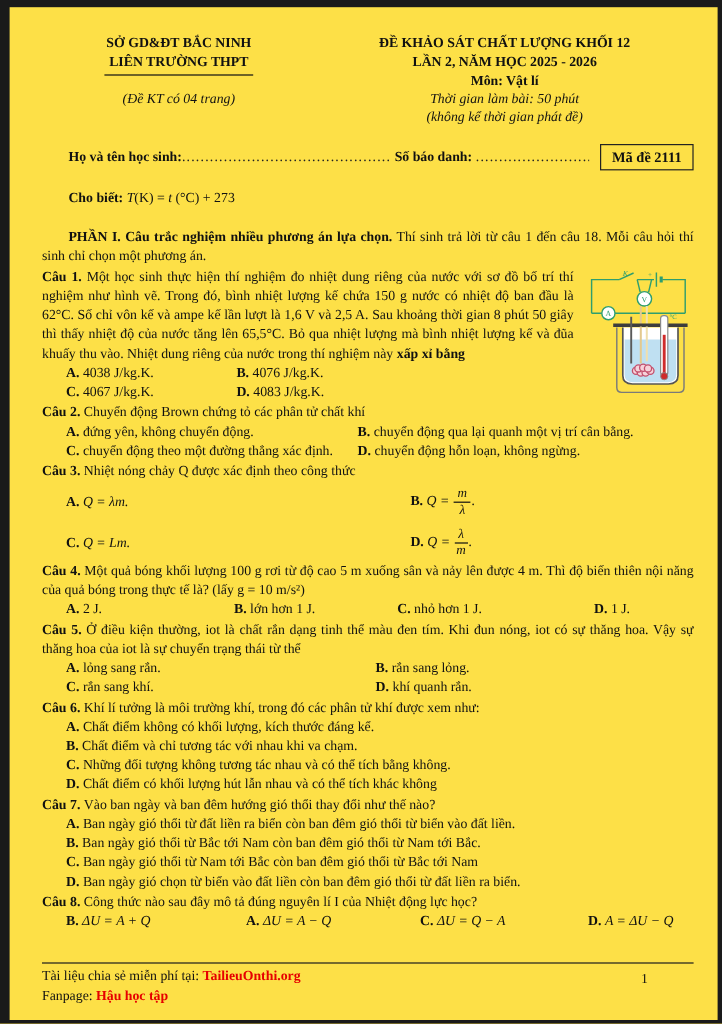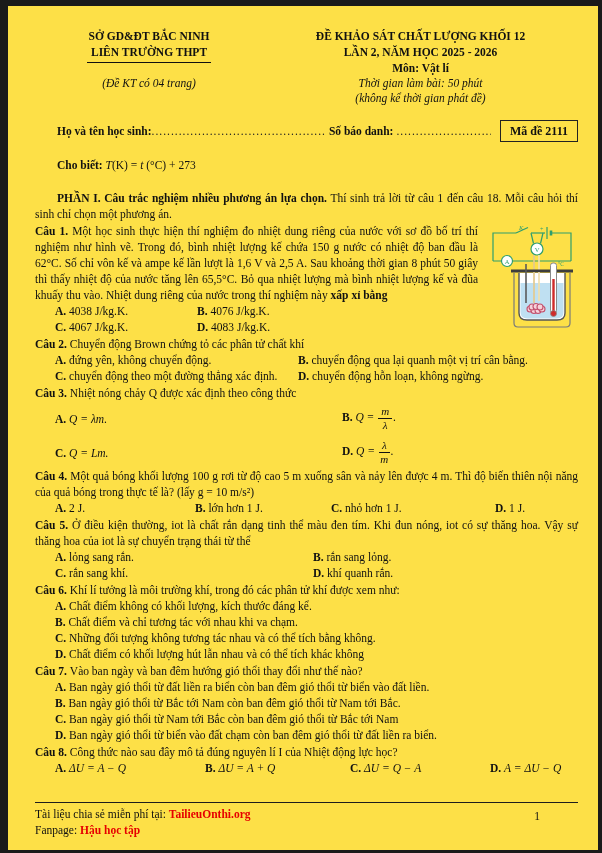--- a/index.html
+++ b/index.html
@@ -195,28 +195,28 @@
           <span class="opt"><b>C. </b><span>Những đối tượng không tương tác nhau và có thể tích bằng không.</span></span>
           <span class="opt"><b>D. </b><span>Chất điểm có khối lượng hút lẫn nhau và có thể tích khác không</span></span>
         </div>
       </div>
       <div class="question q-7">
         <p class="qtext"><b>Câu 7. </b>Vào ban ngày và ban đêm hướng gió thổi thay đổi như thế nào?</p>
         <div class="opts">
           <span class="opt"><b>A. </b><span>Ban ngày gió thổi từ đất liền ra biển còn ban đêm gió thổi từ biển vào đất liền.</span></span>
           <span class="opt"><b>B. </b><span>Ban ngày gió thổi từ Bắc tới Nam còn ban đêm gió thổi từ Nam tới Bắc.</span></span>
           <span class="opt"><b>C. </b><span>Ban ngày gió thổi từ Nam tới Bắc còn ban đêm gió thổi từ Bắc tới Nam</span></span>
-          <span class="opt"><b>D. </b><span>Ban ngày gió thổi từ biển vào đất chạm còn ban đêm gió thổi từ đất liền ra biển.</span></span>
+          <span class="opt"><b>D. </b><span>Ban ngày gió chọn từ biển vào đất liền còn ban đêm gió thổi từ đất liền ra biển.</span></span>
         </div>
       </div>
       <div class="question q-8">
         <p class="qtext"><b>Câu 8. </b>Công thức nào sau đây mô tả đúng nguyên lí I của Nhiệt động lực học?</p>
         <div class="opts">
+          <span class="opt"><b>B. </b><span class="math">ΔU = A + Q</span></span>
           <span class="opt"><b>A. </b><span class="math">ΔU = A − Q</span></span>
-          <span class="opt"><b>B. </b><span class="math">ΔU = A + Q</span></span>
           <span class="opt"><b>C. </b><span class="math">ΔU = Q − A</span></span>
           <span class="opt"><b>D. </b><span class="math">A = ΔU − Q</span></span>
         </div>
       </div>
     </div>
 
   <div class="footer">
     <span class="pagenum">1</span>
     <div><span>Tài liệu chia sẻ miễn phí tại: </span><a href="#" class="red">TailieuOnthi.org</a></div>
     <div><span>Fanpage: </span><a href="#" class="red">Hậu học tập</a></div>

